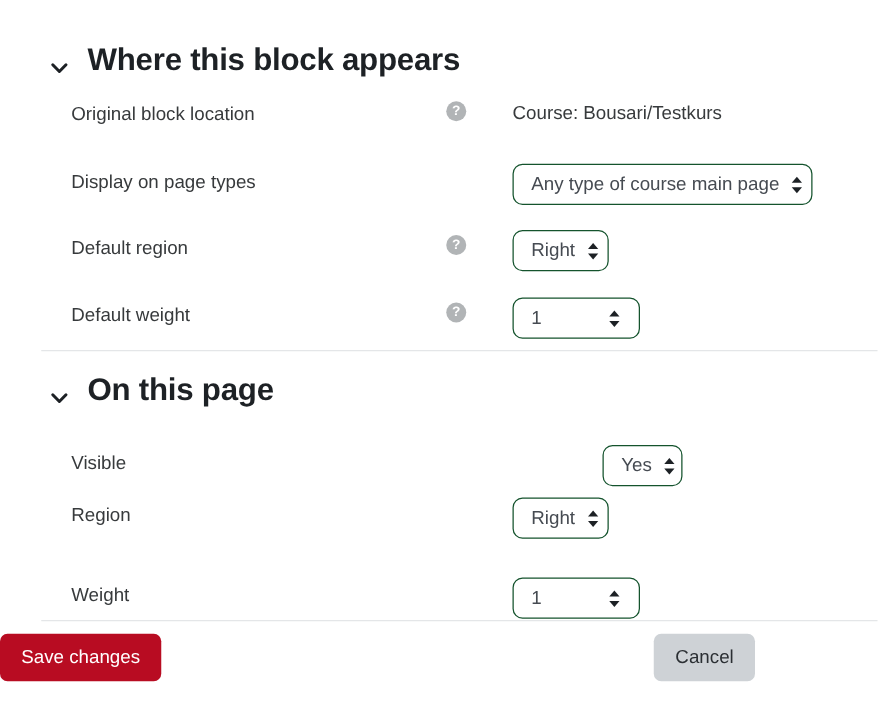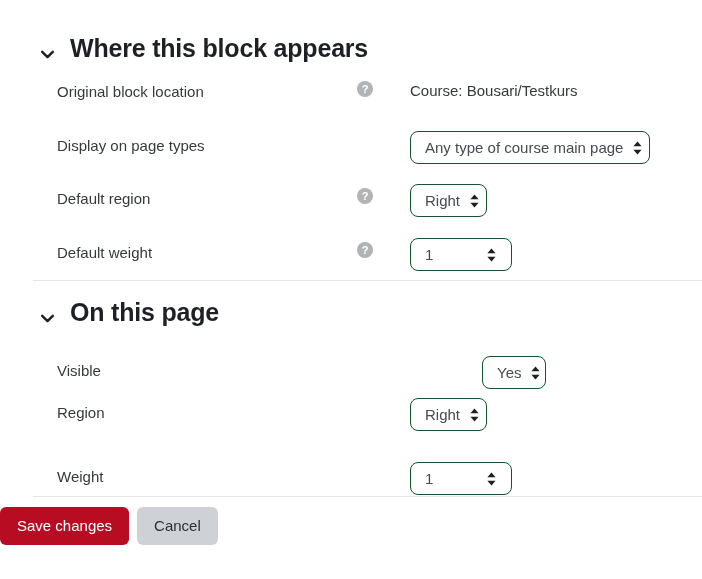--- a/index.html
+++ b/index.html
@@ -136,21 +136,21 @@
   
   .divider {
     height: 1px;
     background: #e4e6e8;
     margin-left: 33px;
   }
 
   
   .footer {
     display: flex;
-    justify-content: flex-start;
+    justify-content: space-between;
     align-items: center;
     gap: 8px;
     padding-right: 98px;
   }
   .btn {
     box-sizing: border-box;
     border: none;
     border-radius: 6px;
     font-family: "Liberation Sans", sans-serif;
     font-size: 15px;

